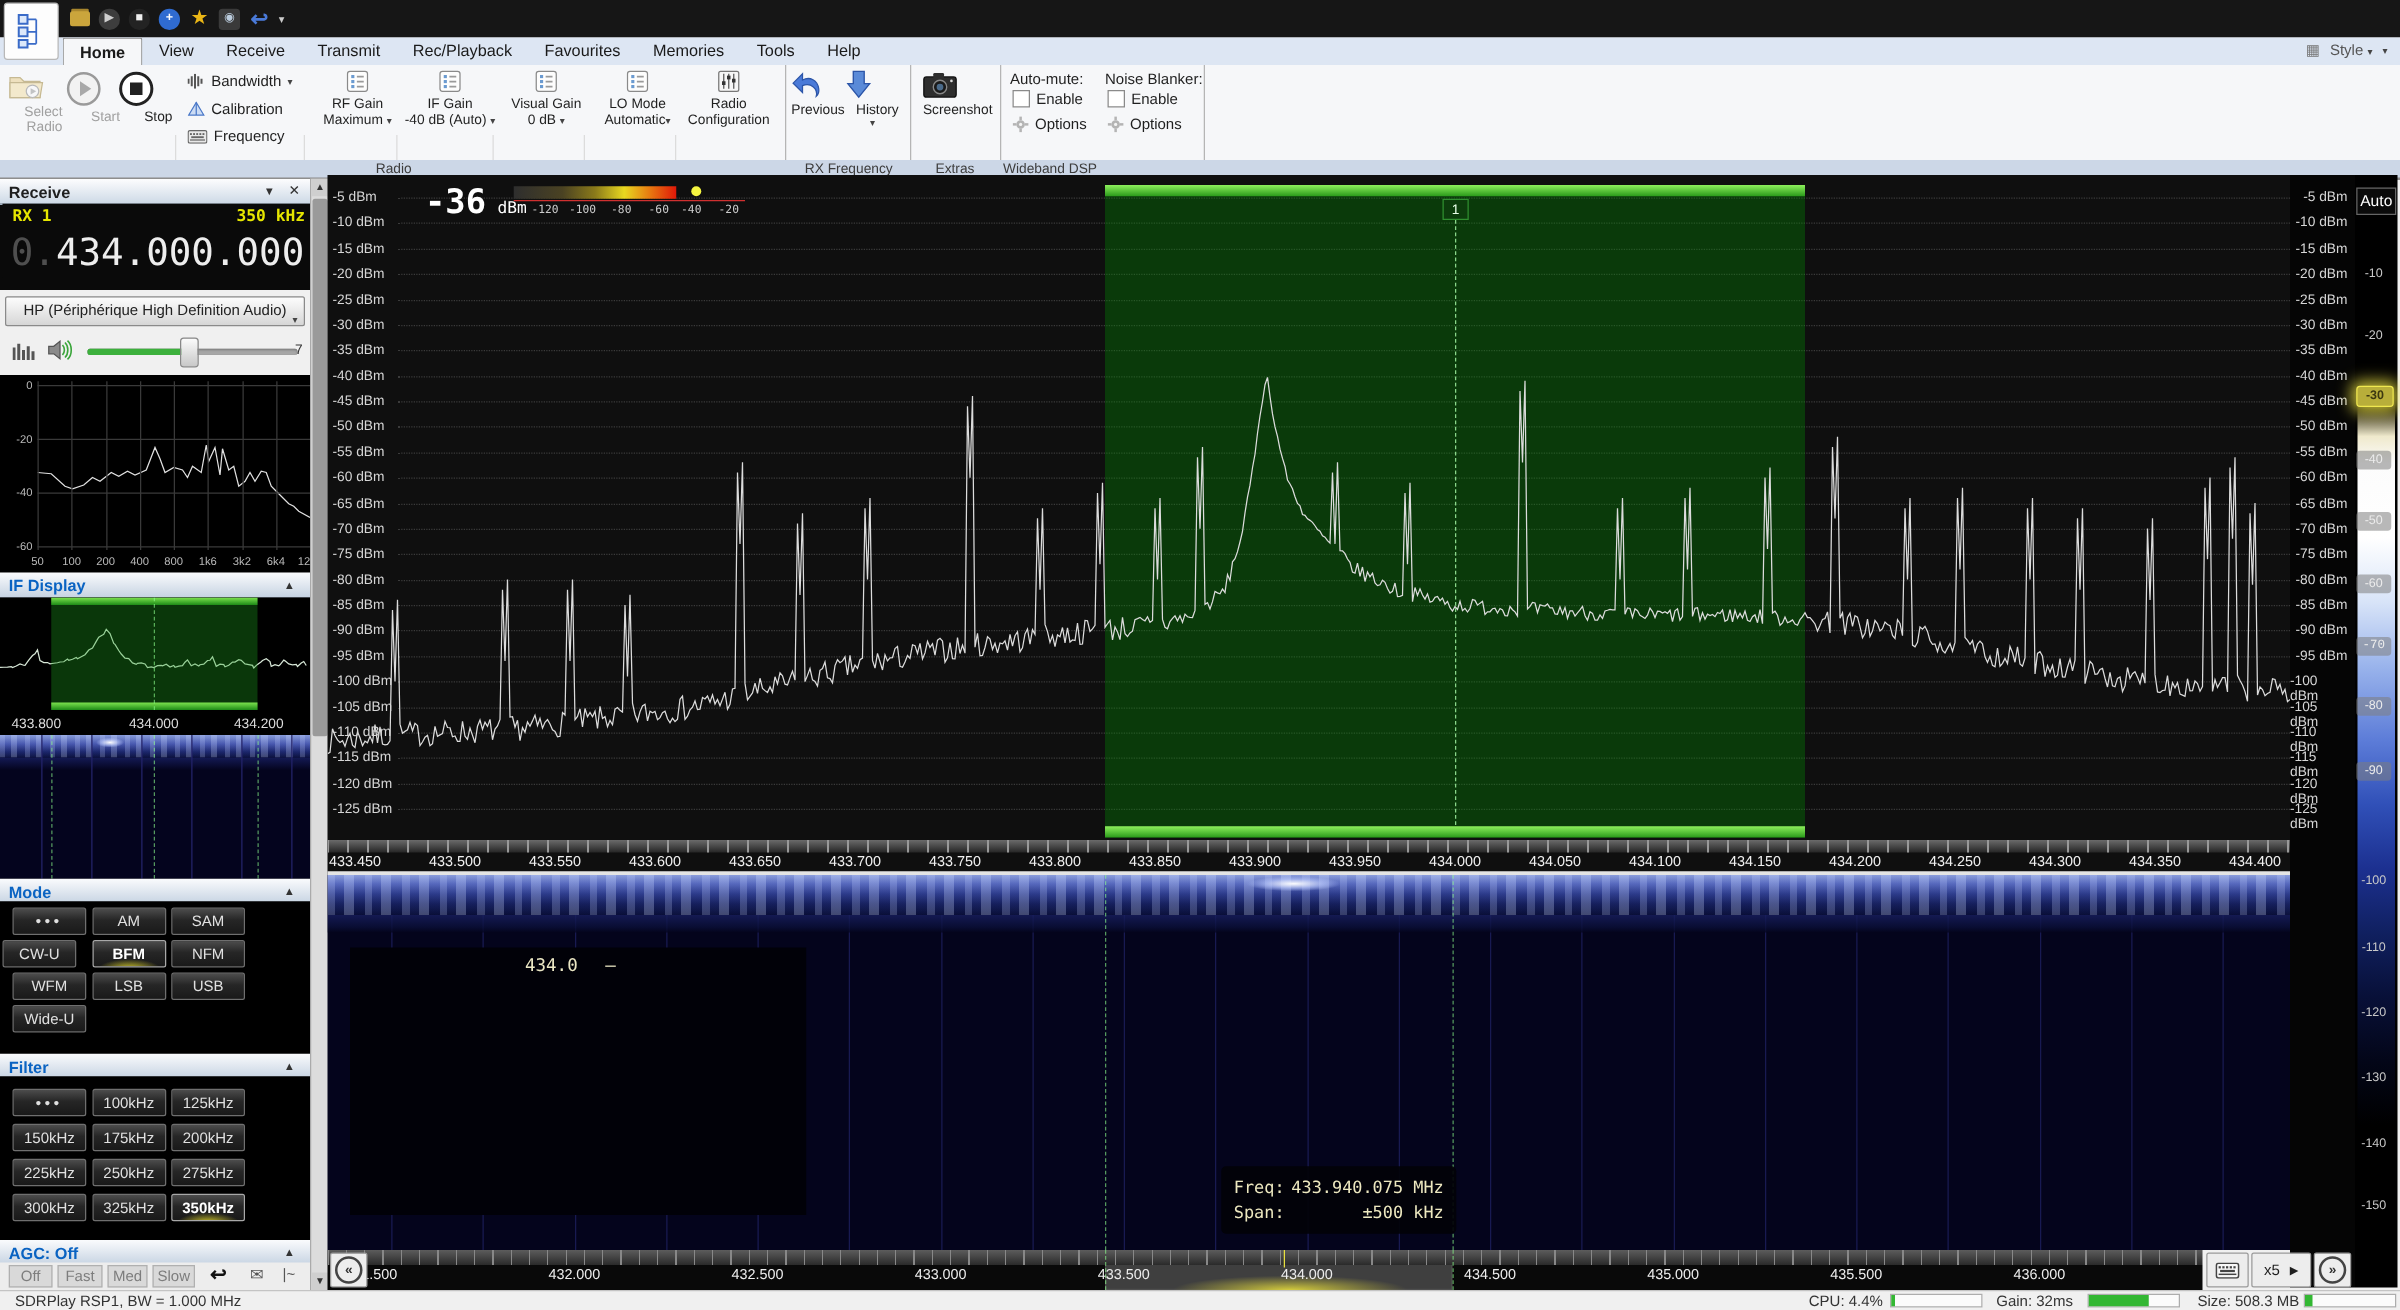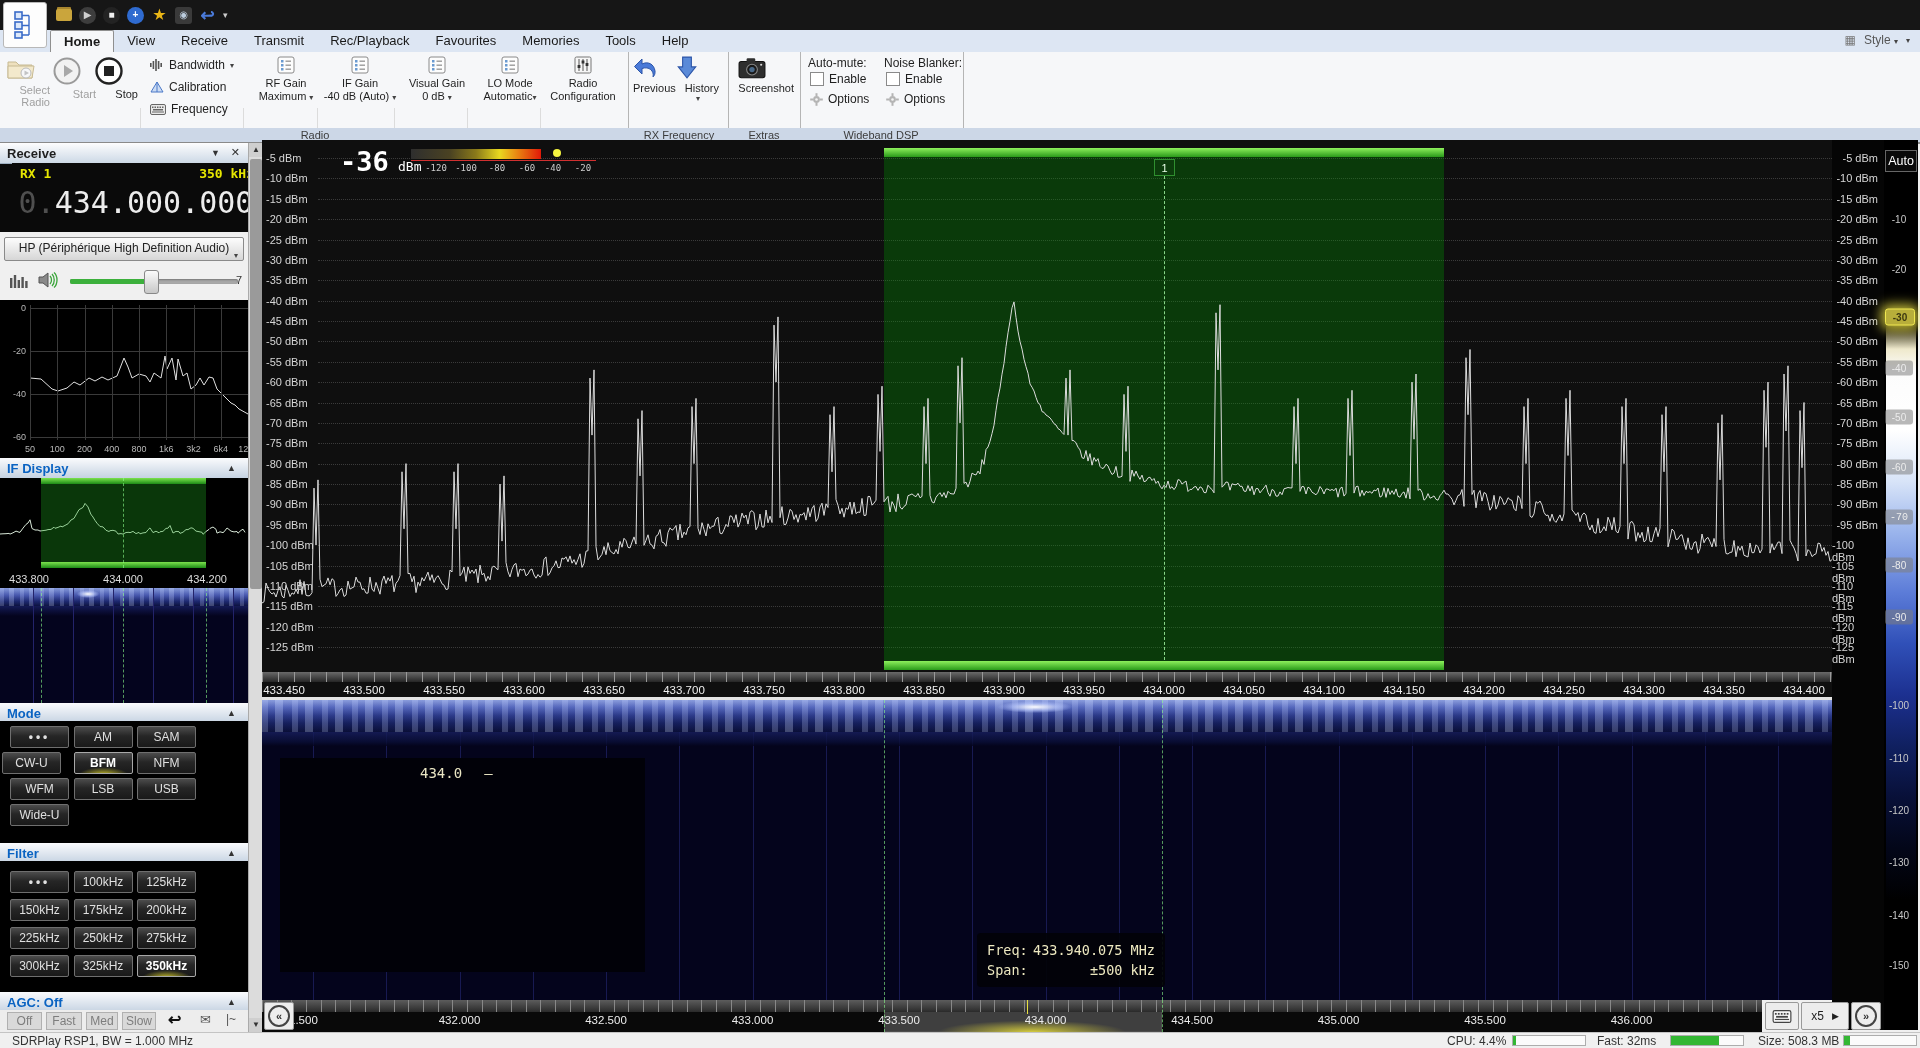--- a/index.html
+++ b/index.html
@@ -37,21 +37,21 @@
   .rb-row{position:absolute;display:flex;align-items:center;gap:5px;font-size:12px;}
   .rb-big{position:absolute;width:78px;text-align:center;font-size:11px;}
   .rb-big .ttl{margin-top:3px;}
   .rb-big .val{margin-top:1px;}
   .caret{font-size:8px;color:#444;}
   .cbx{width:12px;height:12px;background:#fff;border:1px solid #8a8a8a;display:inline-block;}
   
   .phead{position:absolute;left:0;width:248px;height:20px;background:linear-gradient(180deg,#fafbfd,#c6d3e2);border-bottom:1px solid #9fb0c2;}
   .phead .t{position:absolute;left:7px;top:3px;font-size:13px;font-weight:bold;color:#0a63c2;}
   .phead .up{position:absolute;right:12px;top:5px;font-size:9px;color:#333;}
-  .rxbar{position:absolute;left:12px;top:163px;width:248px;height:59px;background:#0a0a0a;}
+  .rxbar{position:absolute;left:2px;top:163px;width:248px;height:59px;background:#0a0a0a;}
   .mono{font-family:"DejaVu Sans Mono",monospace;}
   .yl{color:#e6e600;}
   .lcd{position:absolute;left:0;top:183px;width:248px;text-align:center;font-size:30px;letter-spacing:0;color:#ededed;white-space:nowrap;}
   .lcd .dimd{color:#4f4f4f;}
   .drop{position:absolute;left:4px;top:237px;width:238px;height:22px;background:linear-gradient(180deg,#fdfdfd,#d6d6d6);border:1px solid #8a8a8a;border-radius:2px;font-size:12px;text-align:center;line-height:21px;color:#222;}
   .drop .dc{position:absolute;right:5px;top:7px;font-size:8px;color:#444;}
   .volrow{position:absolute;left:0;top:262px;width:248px;height:38px;background:#f0f0f0;}
   .slider-track{position:absolute;left:70px;top:17px;width:168px;height:5px;background:#a8a8a8;border-radius:2px;box-shadow:inset 0 1px 2px #777;}
   .slider-fill{position:absolute;left:0;top:0;height:5px;width:80px;background:#3cb03c;border-radius:2px;}
   .slider-handle{position:absolute;left:144px;top:8px;width:13px;height:22px;background:linear-gradient(180deg,#fbfbfb,#c8c8c8);border:1px solid #888;border-radius:3px;}
@@ -412,21 +412,21 @@
   </div>
   <div class="gsep" style="left:628px;"></div>
     <div class="gsep" style="left:728px;"></div>
   <div class="gsep" style="left:800px;"></div>
     <div class="gsep" style="left:963px;"></div>
 
   <div class="rstrip">
     <span class="glabel" style="left:315px;">Radio</span>
     <span class="glabel" style="left:679px;">RX Frequency</span>
     <span class="glabel" style="left:764px;">Extras</span>
-    <span class="glabel" style="left:881px;text-align:center;">Wideband DSP</span>
+    <span class="glabel" style="left:840px;text-align:center;">Wideband DSP</span>
   </div>
 
   <div class="abs" style="left:0;top:143px;width:248px;height:889px;background:#0a0a0a;"></div>
 
   <div class="phead" style="top:143px;background:linear-gradient(180deg,#fdfdfe,#cdd9e6);">
     <span class="t" style="color:#1f1f1f;">Receive</span>
     <span class="up" style="right:28px;">▼</span>
     <span class="up" style="right:8px;font-size:11px;top:3px;">✕</span>
   </div>
 
@@ -829,21 +829,21 @@
         <div class="wst" style="top: 825px;">-150</div>
       </div>
   </div>
 
   <div class="statusbar">
     <span class="sbit" style="left:12px;">SDRPlay RSP1, BW = 1.000 MHz</span>
     <span class="sbit" style="left:1447px;">CPU: 4.4%</span>
     <span class="sbar" style="left:1512px;">
         <span class="fill" style="width:4%;display:block;"></span>
       </span>
-    <span class="sbit" style="left:1597px;">Fast: 32ms</span>
+    <span class="sbit" style="left:1597px;">Gain: 32ms</span>
     <span class="sbar" style="left:1670px;">
         <span class="fill" style="width:66%;display:block;"></span>
       </span>
     <span class="sbit" style="left:1758px;">Size: 508.3 MB</span>
     <span class="sbar" style="left:1843px;">
         <span class="fill" style="width:8%;display:block;"></span>
       </span>
   </div>
 </div>
 

